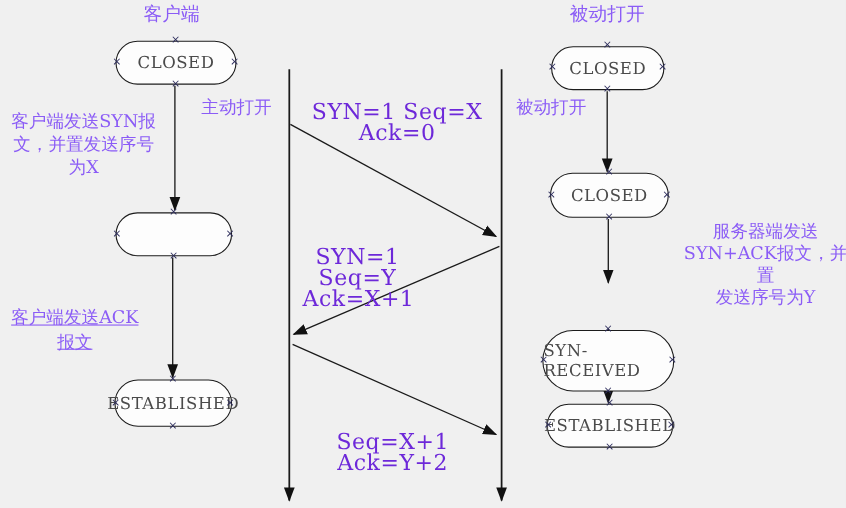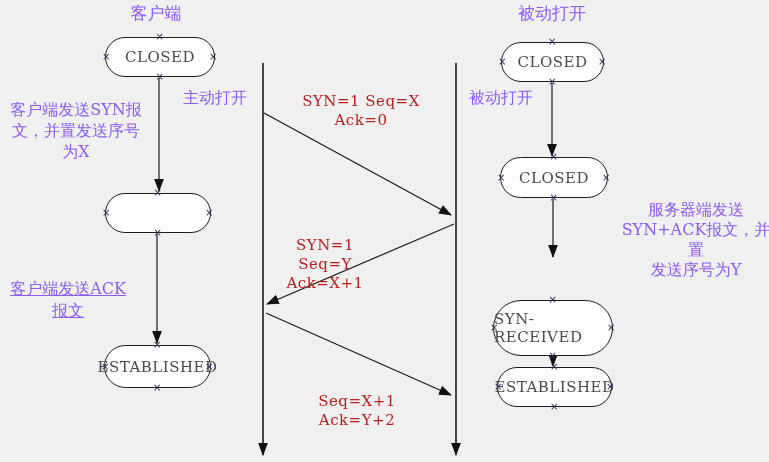--- a/index.html
+++ b/index.html
@@ -20,21 +20,21 @@
     font-family:"DejaVu Sans","Liberation Sans",sans-serif;z-index:3;
   }
   .h.t{top:-5px;left:50%;transform:translateX(-50%);}
   .h.b{bottom:-5px;left:50%;transform:translateX(-50%);}
   .h.l{left:-4px;top:50%;transform:translateY(-50%);}
   .h.r{right:-4px;top:50%;transform:translateY(-50%);}
   .lbl{
     position:absolute;z-index:2;white-space:pre-line;text-align:center;
     color:#8b5cf6;font-size:16px;line-height:21px;
   }
-  .lbl.latin{font-size:15px;line-height:19px;color:#b91c1c;letter-spacing:.5px;}
+  .lbl.latin{font-size:20px;line-height:19px;color:#6d28d9;letter-spacing:.5px;}
   .title{font-size:17px;font-weight:normal;}
 </style>
 </head>
 <body>
 
 <div id="canvas">
 
   <svg id="wires" width="769" height="462" viewBox="0 0 769 462">
     <defs>
       <marker id="ah" viewBox="0 0 12 10" refX="11" refY="5" markerWidth="13" markerHeight="11" markerUnits="userSpaceOnUse" orient="auto">
@@ -116,17 +116,17 @@
   <div class="lbl" style="left:0px;top:99px;width:152px;">客户端发送SYN报
 文，并置发送序号
 为X</div>
   <div class="lbl" style="left:0px;top:278px;width:136px;line-height:22px;text-decoration:underline;">客户端发送ACK
 报文</div>
   <div class="lbl" style="left:620px;top:200px;width:152px;line-height:20px;">服务器端发送
 SYN+ACK报文，并置
 发送序号为Y</div>
 
   <div class="lbl latin" style="left:281px;top:92px;width:160px;">SYN=1 Seq=X Ack=0</div>
-  <div class="lbl latin" style="left:275px;top:236px;width:100px;">SYN=1 Seq=Y
+  <div class="lbl latin" style="left:275px;top:224px;width:100px;">SYN=1 Seq=Y
 Ack=X+1</div>
   <div class="lbl latin" style="left:287px;top:392px;width:140px;">Seq=X+1 Ack=Y+2</div>
 
 </div>
 
 </body></html>

